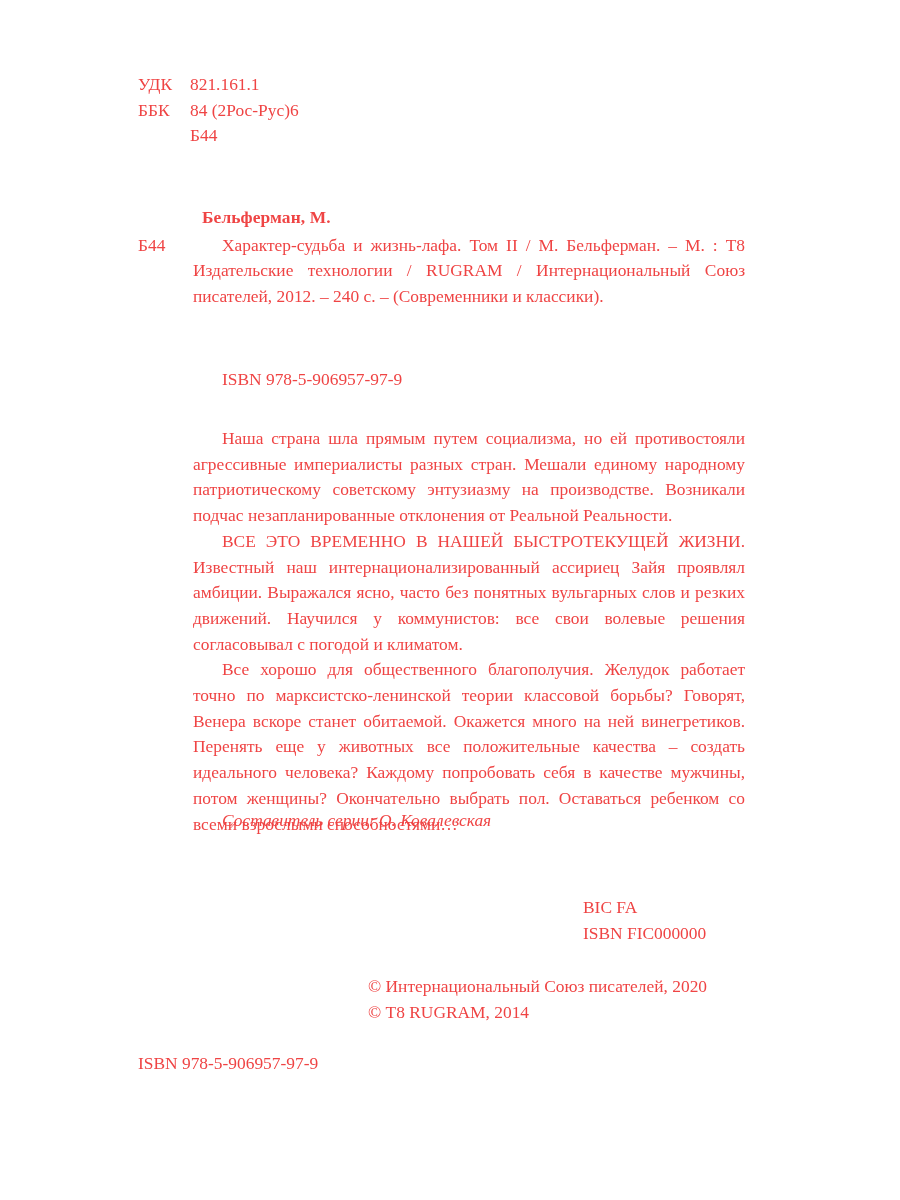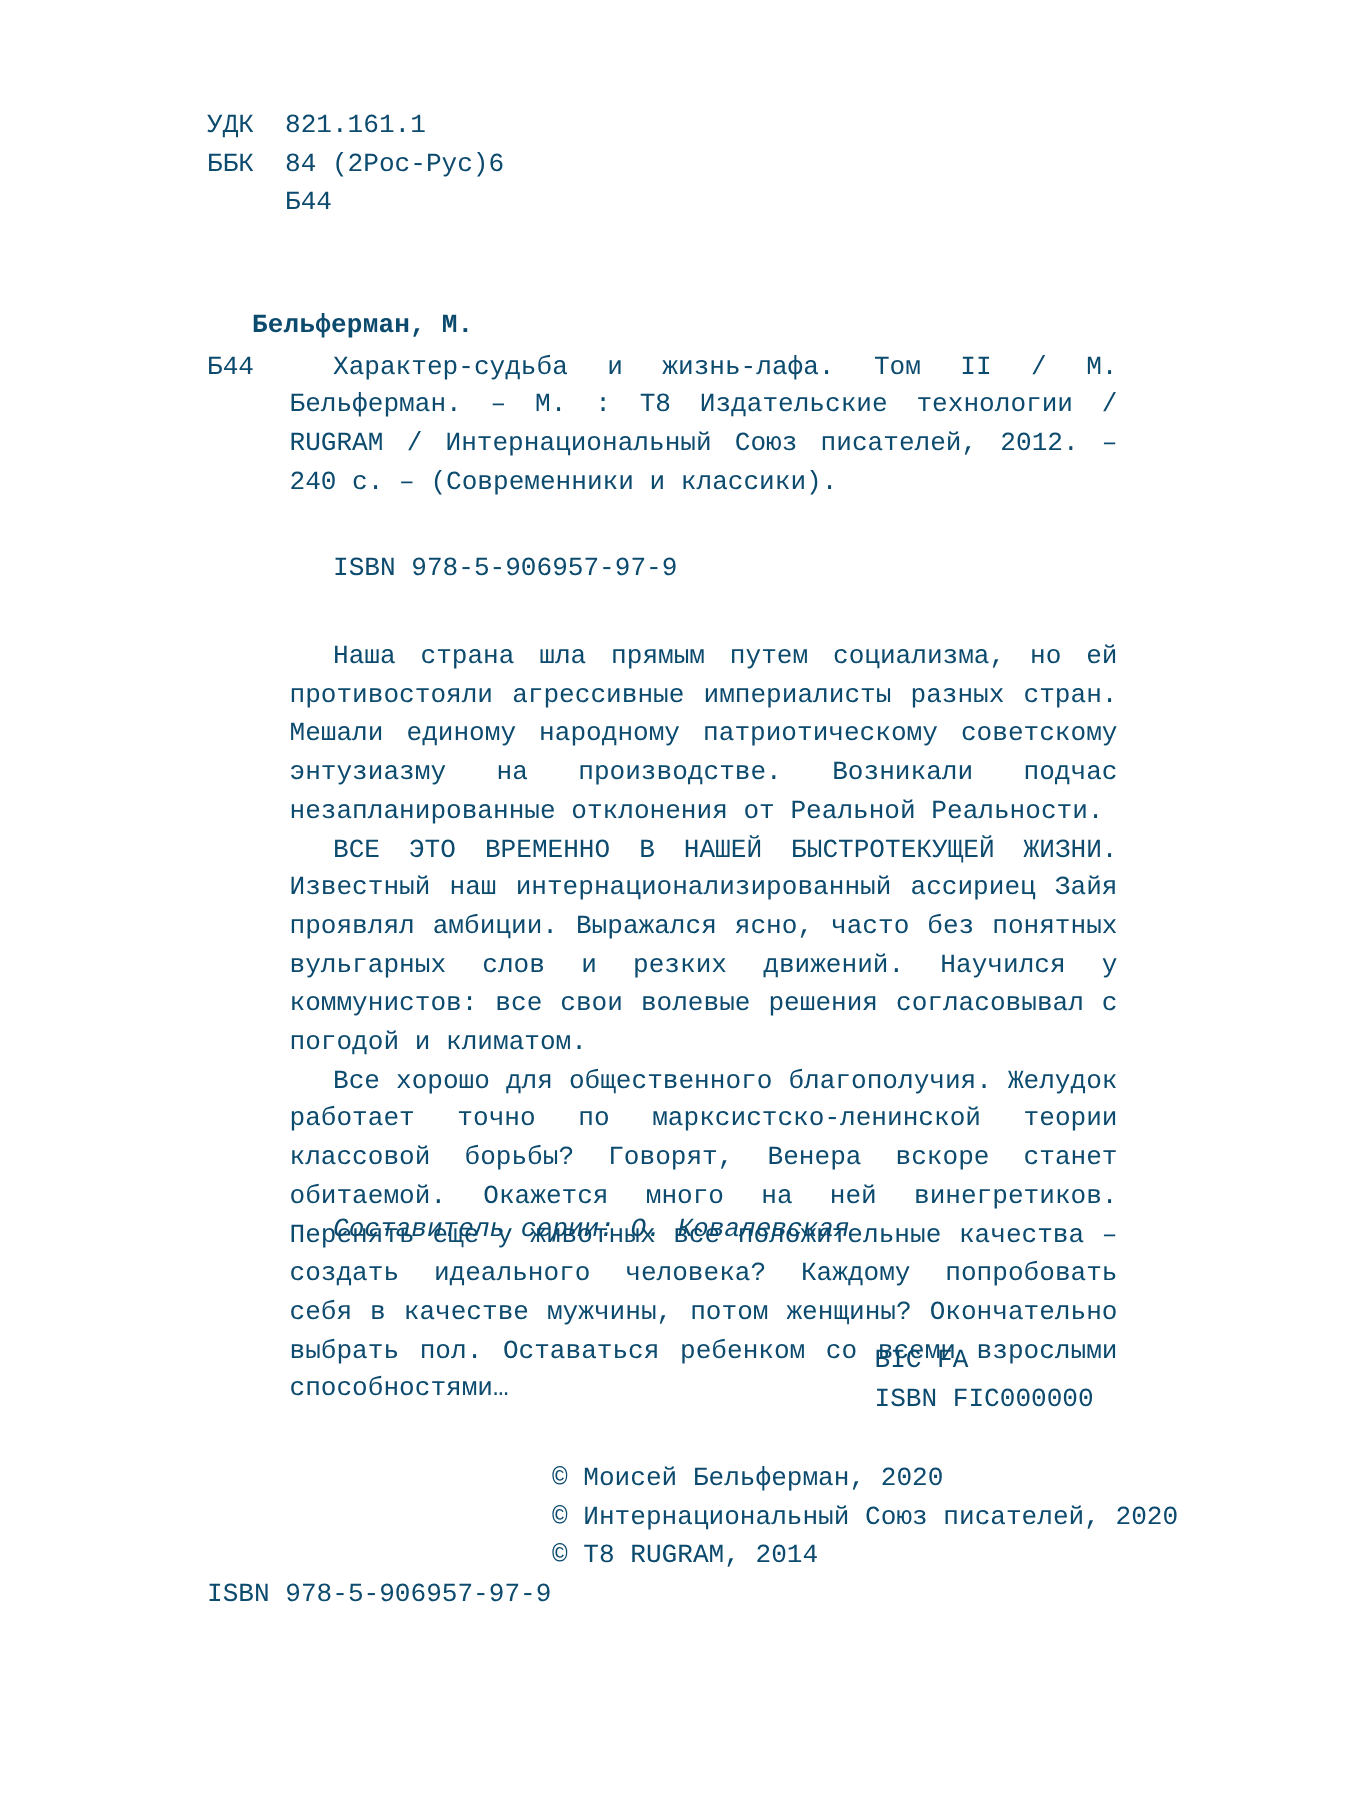--- a/index.html
+++ b/index.html
@@ -16,22 +16,21 @@
     width: 900px;
     height: 1200px;
     background: #ffffff;
     overflow: hidden;
   }
 
   
   .txt {
     font-size: 17.4px;
     line-height: 25.7px;
-    color: #0c4a6e;
-    font-family: Liberation Mono, monospace;
+    color: #ef4444;
   }
 
   
   #class-block {
     position: absolute;
     left: 138px;
     top: 72px;
   }
   .class-row {
     display: flex;
@@ -46,21 +45,21 @@
   }
 
   
   #record {
     position: absolute;
     left: 138px;
     top: 205px;
     width: 607px;
   }
   #record-author {
-    margin-left: 30px;
+    margin-left: 64px;
     font-weight: bold;
     letter-spacing: .1px;
   }
   #record-body-row {
     display: flex;
     align-items: flex-start;
     margin-top: 2px;
   }
   #record-index {
     flex: 0 0 55px;
@@ -165,20 +164,19 @@
   </div>
 
   <div id="compiler" class="txt">Составитель серии: О. Ковалевская</div>
 
   <div id="codes" class="txt">
     <div>BIC FA</div>
     <div>ISBN FIC000000</div>
   </div>
 
   <div id="copyright" class="txt">
-    <div>© Моисей Бельферман, 2020</div>
     <div>© Интернациональный Союз писателей, 2020</div>
     <div>© Т8 RUGRAM, 2014</div>
   </div>
 
   <div id="isbn-bottom" class="txt">ISBN 978-5-906957-97-9</div>
 
 </div>
 
 </body></html>

